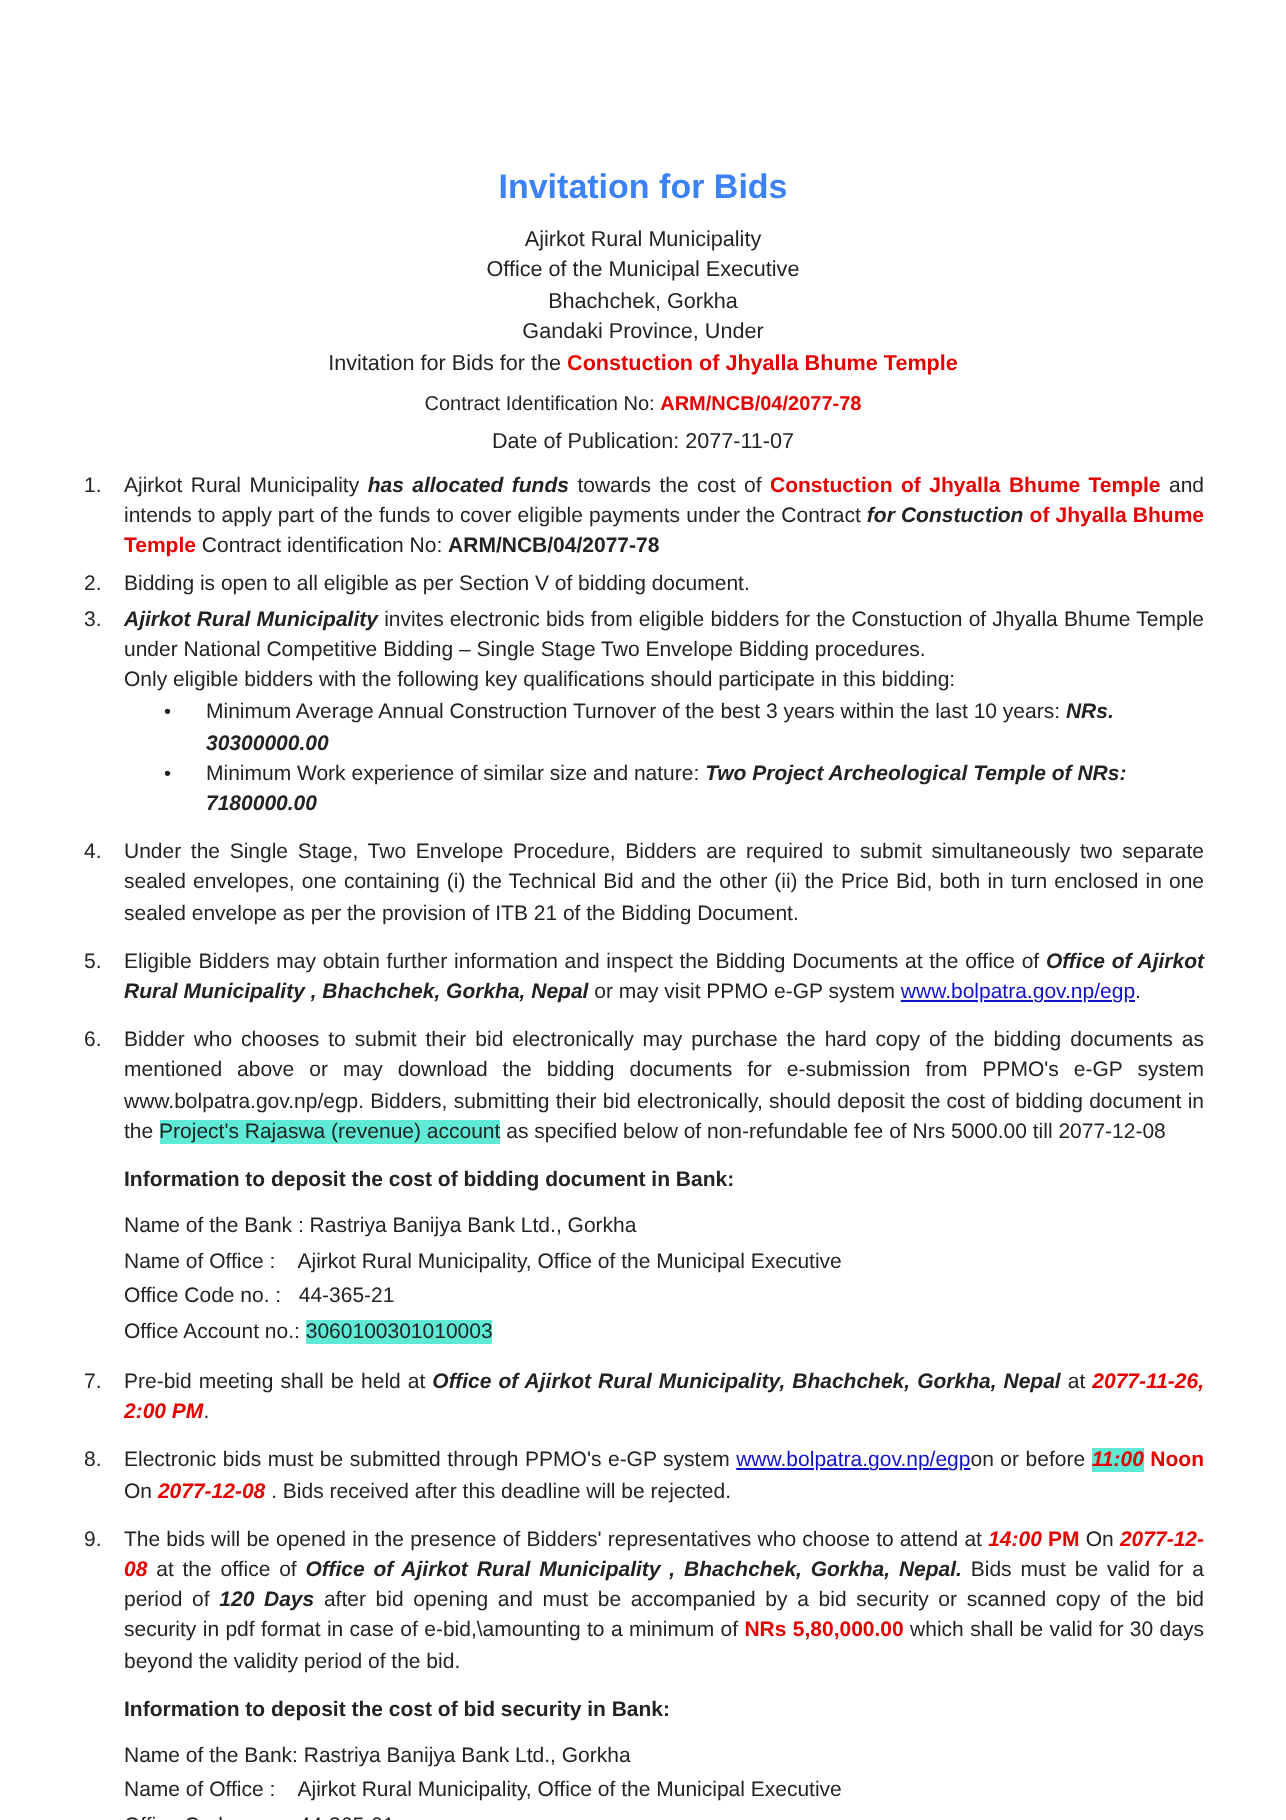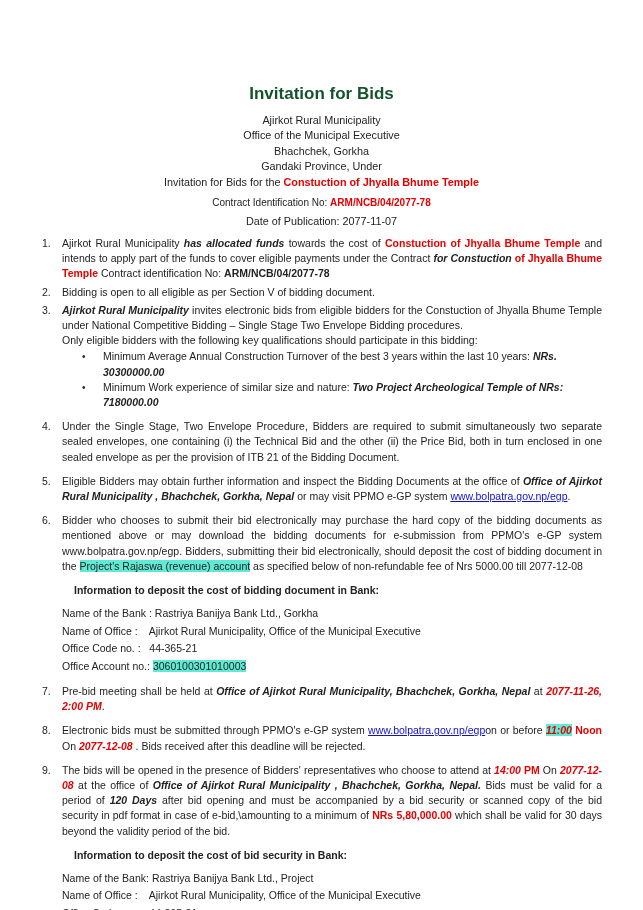--- a/index.html
+++ b/index.html
@@ -1,34 +1,34 @@
 <!DOCTYPE html>
 <html><head>
 <meta charset="utf-8">
 <style>
   html,body{margin:0;padding:0;background:#fff;}
   .page{
     position:relative;width:643px;height:910px;margin:0 auto;background:#ffffff;
     font-family:"Liberation Sans","DejaVu Sans",sans-serif;color:#232323;overflow:hidden;
   }
-  .title{margin:0;padding-top:84px;text-align:center;font-size:17px;font-weight:700;color:#14532d;}
+  .title{margin:0;padding-top:84px;text-align:center;font-size:17px;font-weight:700;color:#3b82f6;}
   .header-block{margin-top:9px;text-align:center;font-size:10.8px;line-height:15.4px;}
   .header-line{white-space:pre-wrap;}
   .contract-line{margin-top:7px;text-align:center;font-size:10px;}
   .pub-line{margin-top:7px;text-align:center;font-size:10.8px;}
   .content{margin:9px 41px 0 42px;font-size:10.5px;line-height:15.2px;}
   .item{display:flex;margin-top:3px;}
   .item.spaced{margin-top:9px;}
   .num{flex:0 0 20px;}
   .item-body{flex:1;min-width:0;}
   .para{text-align:justify;}
   .bullets{margin-top:1px;}
   .bullet-row{display:flex;padding-left:20px;}
   .bullet-mark{flex:0 0 21px;font-size:10px;}
-  .sub-heading{font-weight:700;margin:9px 12px 7px;}
+  .sub-heading{font-weight:700;margin:9px 0 7px;}
   .info-line{white-space:pre-wrap;line-height:17.4px;text-align:left;}
   .b{font-weight:700;}
   .bi{font-weight:700;font-style:italic;}
   .rb{color:#e60000;font-weight:700;}
   .rbi{color:#e60000;font-weight:700;font-style:italic;}
   .hl{background:#5eead4;}
   .link{color:#1111cc;text-decoration:underline;cursor:pointer;}
 </style>
 </head>
 <body>
@@ -113,19 +113,19 @@
         <span class="num">8.</span>
         <div class="item-body">
           <div class="para"><span>Electronic bids must be submitted through PPMO's e-GP system </span><span class="link">www.bolpatra.gov.np/egp</span><span>on or before </span><span class="hl rbi">11:00</span><span class="rb"> Noon</span><span> On </span><span class="rbi">2077-12-08</span><span> . Bids received after this deadline will be rejected.</span></div>
         </div>
       </div>
       <div class="item spaced">
         <span class="num">9.</span>
         <div class="item-body">
           <div class="para"><span>The bids will be opened in the presence of Bidders' representatives who choose to attend at </span><span class="rbi">14:00</span><span class="rb"> PM</span><span> On </span><span class="rbi">2077-12-08</span><span> at the office of </span><span class="bi">Office of Ajirkot Rural Municipality , Bhachchek, Gorkha, Nepal.</span><span> Bids must be valid for a period of </span><span class="bi">120 Days</span><span> after bid opening and must be accompanied by a bid security or scanned copy of the bid security in pdf format in case of e-bid,\amounting to a minimum of </span><span class="rb">NRs 5,80,000.00</span><span> which shall be valid for 30 days beyond the validity period of the bid.</span></div>
           <div class="sub-heading">Information to deposit the cost of bid security in Bank:</div>
-          <div class="info-line"><span>Name of the Bank: Rastriya Banijya Bank Ltd., Project</span></div>
+          <div class="info-line"><span>Name of the Bank: Rastriya Banijya Bank Ltd., Gorkha</span></div>
           <div class="info-line"><span>Name of Office :    Ajirkot Rural Municipality, Office of the Municipal Executive</span></div>
           <div class="info-line"><span>Office Code no. :   44-365-21</span></div>
         </div>
       </div>
     </div>
 </div>
 
 </body></html>

